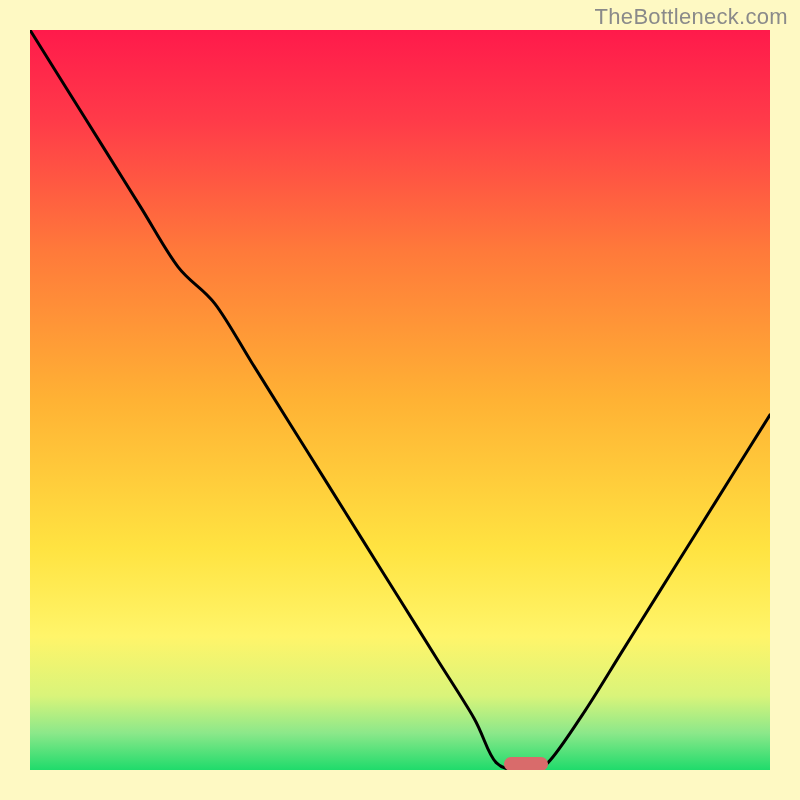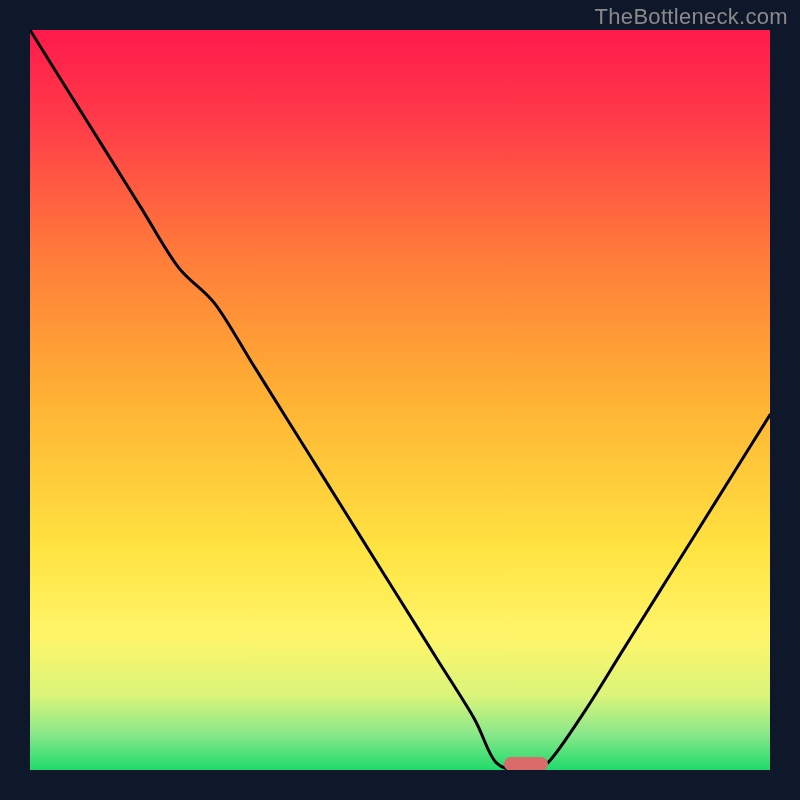--- a/index.html
+++ b/index.html
@@ -9,21 +9,21 @@
     height: 800px;
     background: #000;
     overflow: hidden;
   }
   .frame {
     position: absolute;
     left: 0;
     top: 0;
     width: 800px;
     height: 800px;
-    background: #0f172a;
+    background: #fef9c3;
   }
   .plot {
     position: absolute;
     left: 30px;
     top: 30px;
     width: 740px;
     height: 740px;
     overflow: hidden;
   }
   .gradient-bg {

